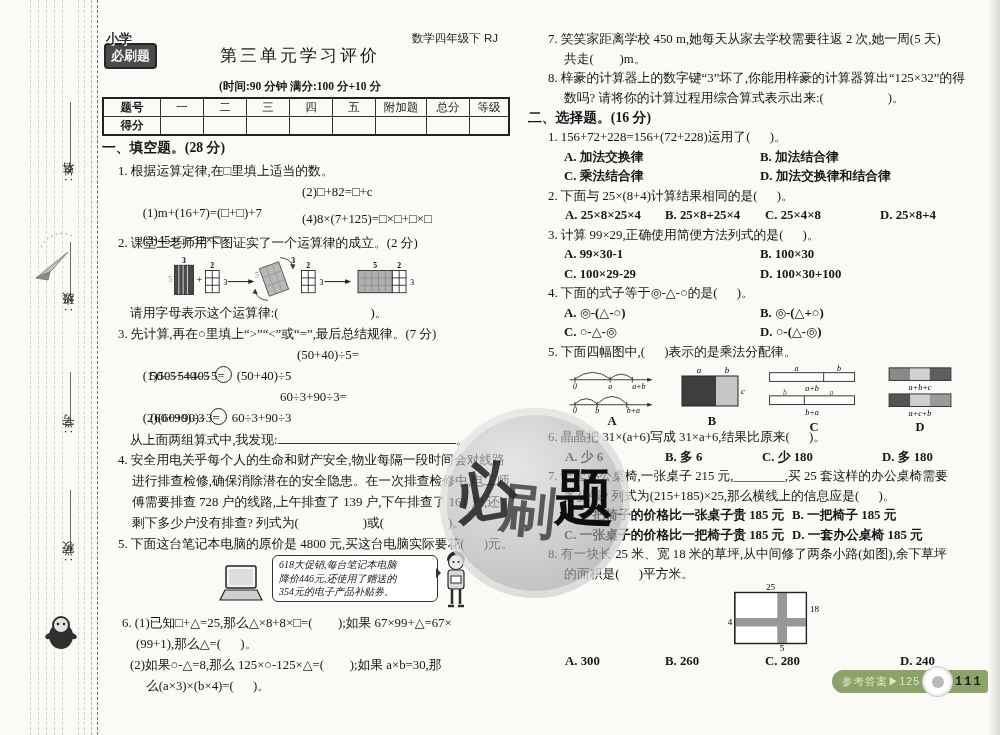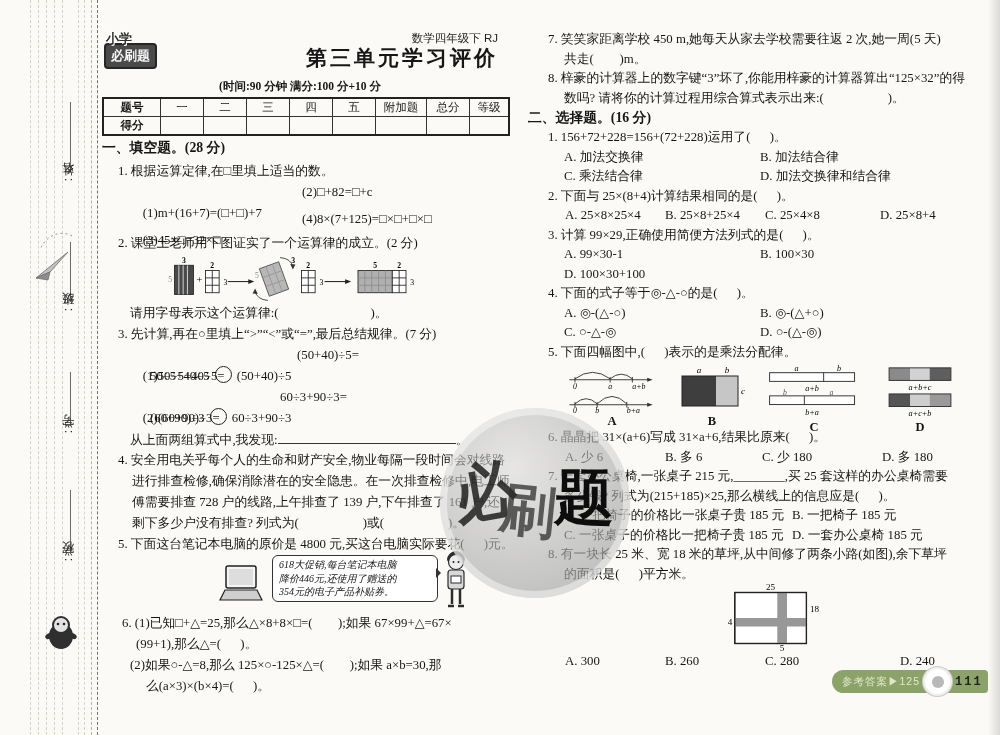--- a/index.html
+++ b/index.html
@@ -18,40 +18,40 @@
   }
   .vline{position:absolute;left:70px;width:0;border-left:1px solid #6b6b6b;}
   
   .edition{position:absolute;left:102px;top:31px;width:396px;text-align:right;
     font-size:11.5px;font-family:"Liberation Sans",sans-serif;color:#222;}
   .logo{position:absolute;left:104px;top:30px;width:70px;}
   .logo-top{font-family:"Liberation Sans",sans-serif;font-weight:900;font-size:13px;color:#2e2e2e;
     text-shadow:1px 1px 0 #fff,-1px -1px 0 #fff;position:relative;z-index:2;margin:0 0 -5px 2px;}
   .logo-box{border:2px solid #262626;background:#4a4a4a;color:#f4f4f4;font-weight:bold;
     font-family:"Liberation Sans",sans-serif;font-size:13px;padding:2px 5px;border-radius:4px;display:inline-block;}
-  .title{position:absolute;left:102px;top:44px;width:396px;text-align:right;
-    font-size:21px;font-weight:bold;letter-spacing:3px;}
+  .title{position:absolute;left:102px;top:44px;width:396px;text-align:center;
+    font-size:17px;font-weight:normal;letter-spacing:3px;}
   .subtitle{position:absolute;left:102px;top:79px;width:396px;text-align:center;font-size:11.5px;font-weight:bold;}
   
   .scoretable{position:absolute;left:102px;top:97px;border-collapse:collapse;border:2px solid #222;}
   .scoretable td{border:1px solid #333;height:17px;text-align:center;font-size:11.5px;padding:0;}
   .scoretable td.lbl{font-weight:bold;margin-top:24px;}
   
   #leftflow{position:absolute;left:102px;top:138px;width:400px;}
   #rightflow{position:absolute;left:528px;top:30px;width:484px;}
   .ln{font-size:12.8px;line-height:21px;height:21px;white-space:pre;}
   #rightflow .ln{line-height:19.5px;height:19.5px;}
   .hd{font-size:13.8px;font-weight:bold;line-height:20px;height:20px;white-space:pre;}
   .row{position:relative;}
   .at{position:absolute;top:0;}
   .cmp-circle{display:inline-block;width:15px;height:15px;border:1.3px solid #222;border-radius:50%;
     vertical-align:-3px;margin:0 5px;}
   .fillline{display:inline-block;width:178px;border-bottom:1px solid #333;height:14px;}
   .optrow{display:flex;}
-  .optrow span{white-space:pre;}
+  .optrow span{white-space:pre;font-weight:bold;}
   
   .fig5{position:relative;height:56px;}
   .bubble{position:absolute;left:170px;top:0;width:152px;border:1.5px solid #333;border-radius:6px;
     padding:2px 6px;font-size:10px;line-height:13.5px;font-style:italic;background:#fff;}
   .bubble:after{content:"";position:absolute;right:-9px;top:12px;border:5px solid transparent;border-left-color:#333;}
   
   .diagrow{display:flex;justify-content:flex-start;align-items:flex-start;padding-left:36px;gap:16px;margin-top:2px;height:62px;}
   .diagcell{display:flex;flex-direction:column;align-items:center;}
   .diaglabel{font-size:12.5px;font-weight:bold;line-height:14px;}
   .c8wrap{display:flex;justify-content:center;height:68px;}
@@ -285,20 +285,21 @@
     <span style="width:100px">B. 25×8+25×4</span>
     <span style="width:115px">C. 25×4×8</span>
     <span>D. 25×8+4</span>
   </div>
   <div class="ln" style="margin-left:20px">3. 计算 99×29,正确使用简便方法列式的是(      )。</div>
   <div class="ln optrow" style="padding-left:36px">
     <span style="width:196px">A. 99×30-1</span>
     <span>B. 100×30</span>
   </div>
   <div class="ln optrow" style="padding-left:36px">
+    <span style="width:196px">C. 100×29-29</span>
     <span>D. 100×30+100</span>
   </div>
   <div class="ln" style="margin-left:20px">4. 下面的式子等于◎-△-○的是(      )。</div>
   <div class="ln optrow" style="padding-left:36px">
     <span style="width:196px">A. ◎-(△-○)</span>
     <span>B. ◎-(△+○)</span>
   </div>
   <div class="ln optrow" style="padding-left:36px">
     <span style="width:196px">C. ○-△-◎</span>
     <span>D. ○-(△-◎)</span>

